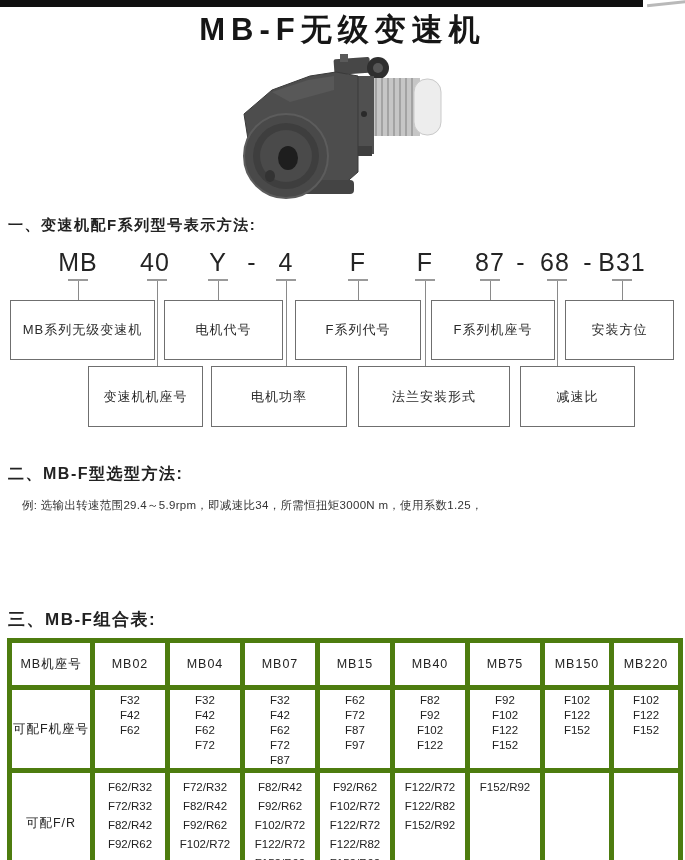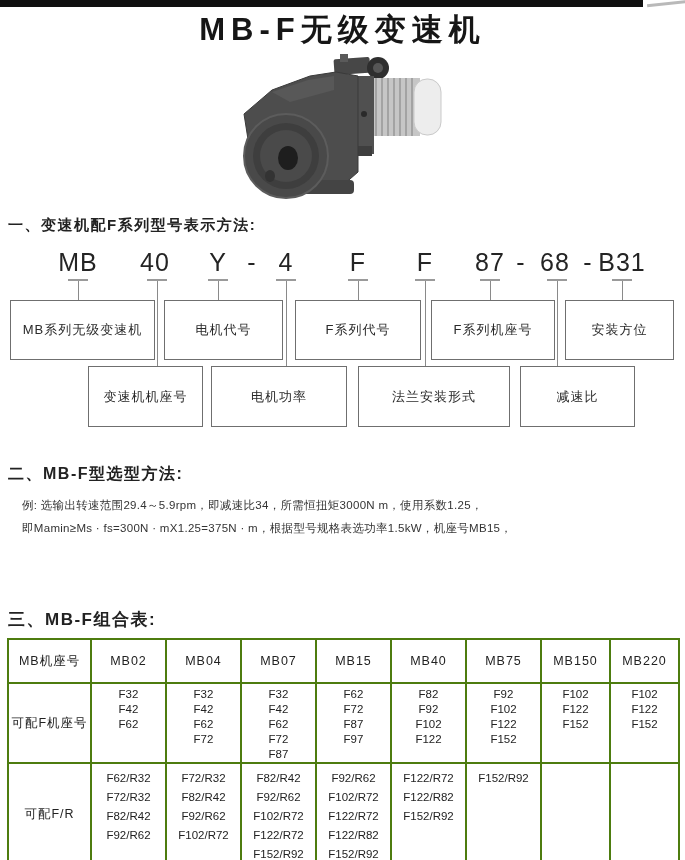--- a/index.html
+++ b/index.html
@@ -35,21 +35,21 @@
     display:flex; align-items:center; justify-content:center;
     font-size:13px; color:#2a2a2a; letter-spacing:1px; text-align:center; white-space:nowrap;
   }
 
   
   .example { position:absolute; left:22px; top:494px; width:655px; }
   .example .xline { font-size:11.5px; color:#333; line-height:23px; white-space:nowrap; letter-spacing:0.3px; }
 
   
   .combo { position:absolute; left:7px; top:638px; border-collapse:collapse; table-layout:fixed; background:#fff; }
-  .combo th, .combo td { border:2px solid #4d7c0f; font-weight:normal; padding:0; margin:0; }
+  .combo th, .combo td { border:5px solid #4d7c0f; font-weight:normal; padding:0; margin:0; }
   .combo thead th { height:42px; font-size:12.5px; letter-spacing:1px; text-align:center; vertical-align:middle; color:#222; }
   .combo .rlabel { font-size:12.5px; letter-spacing:1px; text-align:center; vertical-align:middle; color:#222; }
   .combo tr.row-f td.val { height:74px; vertical-align:top; padding-top:3px; text-align:center; font-size:11.5px; line-height:15px; white-space:pre-line; color:#222; }
   .combo tr.row-fr td.val { height:95px; vertical-align:top; padding-top:5px; text-align:center; font-size:11.5px; line-height:19px; white-space:pre-line; color:#222; }
 </style>
 </head>
 <body>
 
 <div class="top-bar"></div>
 <div class="corner-mark"></div>
@@ -138,21 +138,20 @@
 <div class="lbox" style="left:565px;top:300px;width:107px;height:58px">安装方位</div>
 
 <div class="lbox" style="left:88px;top:366px;width:113px;height:59px">变速机机座号</div>
 <div class="lbox" style="left:211px;top:366px;width:134px;height:59px">电机功率</div>
 <div class="lbox" style="left:358px;top:366px;width:150px;height:59px">法兰安装形式</div>
 <div class="lbox" style="left:520px;top:366px;width:113px;height:59px">减速比</div>
 
 <div id="s2h" class="section-heading">二、MB-F型选型方法:</div>
 <div class="example">
   <div class="xline">例: 选输出转速范围29.4～5.9rpm，即减速比34，所需恒扭矩3000N m，使用系数1.25，</div>
-  <div class="xline">即Mamin≥Ms · fs=300N · mX1.25=375N · m，根据型号规格表选功率1.5kW，机座号MB15，</div>
 </div>
 
 <div id="s3h" class="section-heading">三、MB-F组合表:</div>
 
 <table class="combo">
   <colgroup>
     <col style="width:83px">
       <col style="width:75px">
       <col style="width:75px">
       <col style="width:75px">

